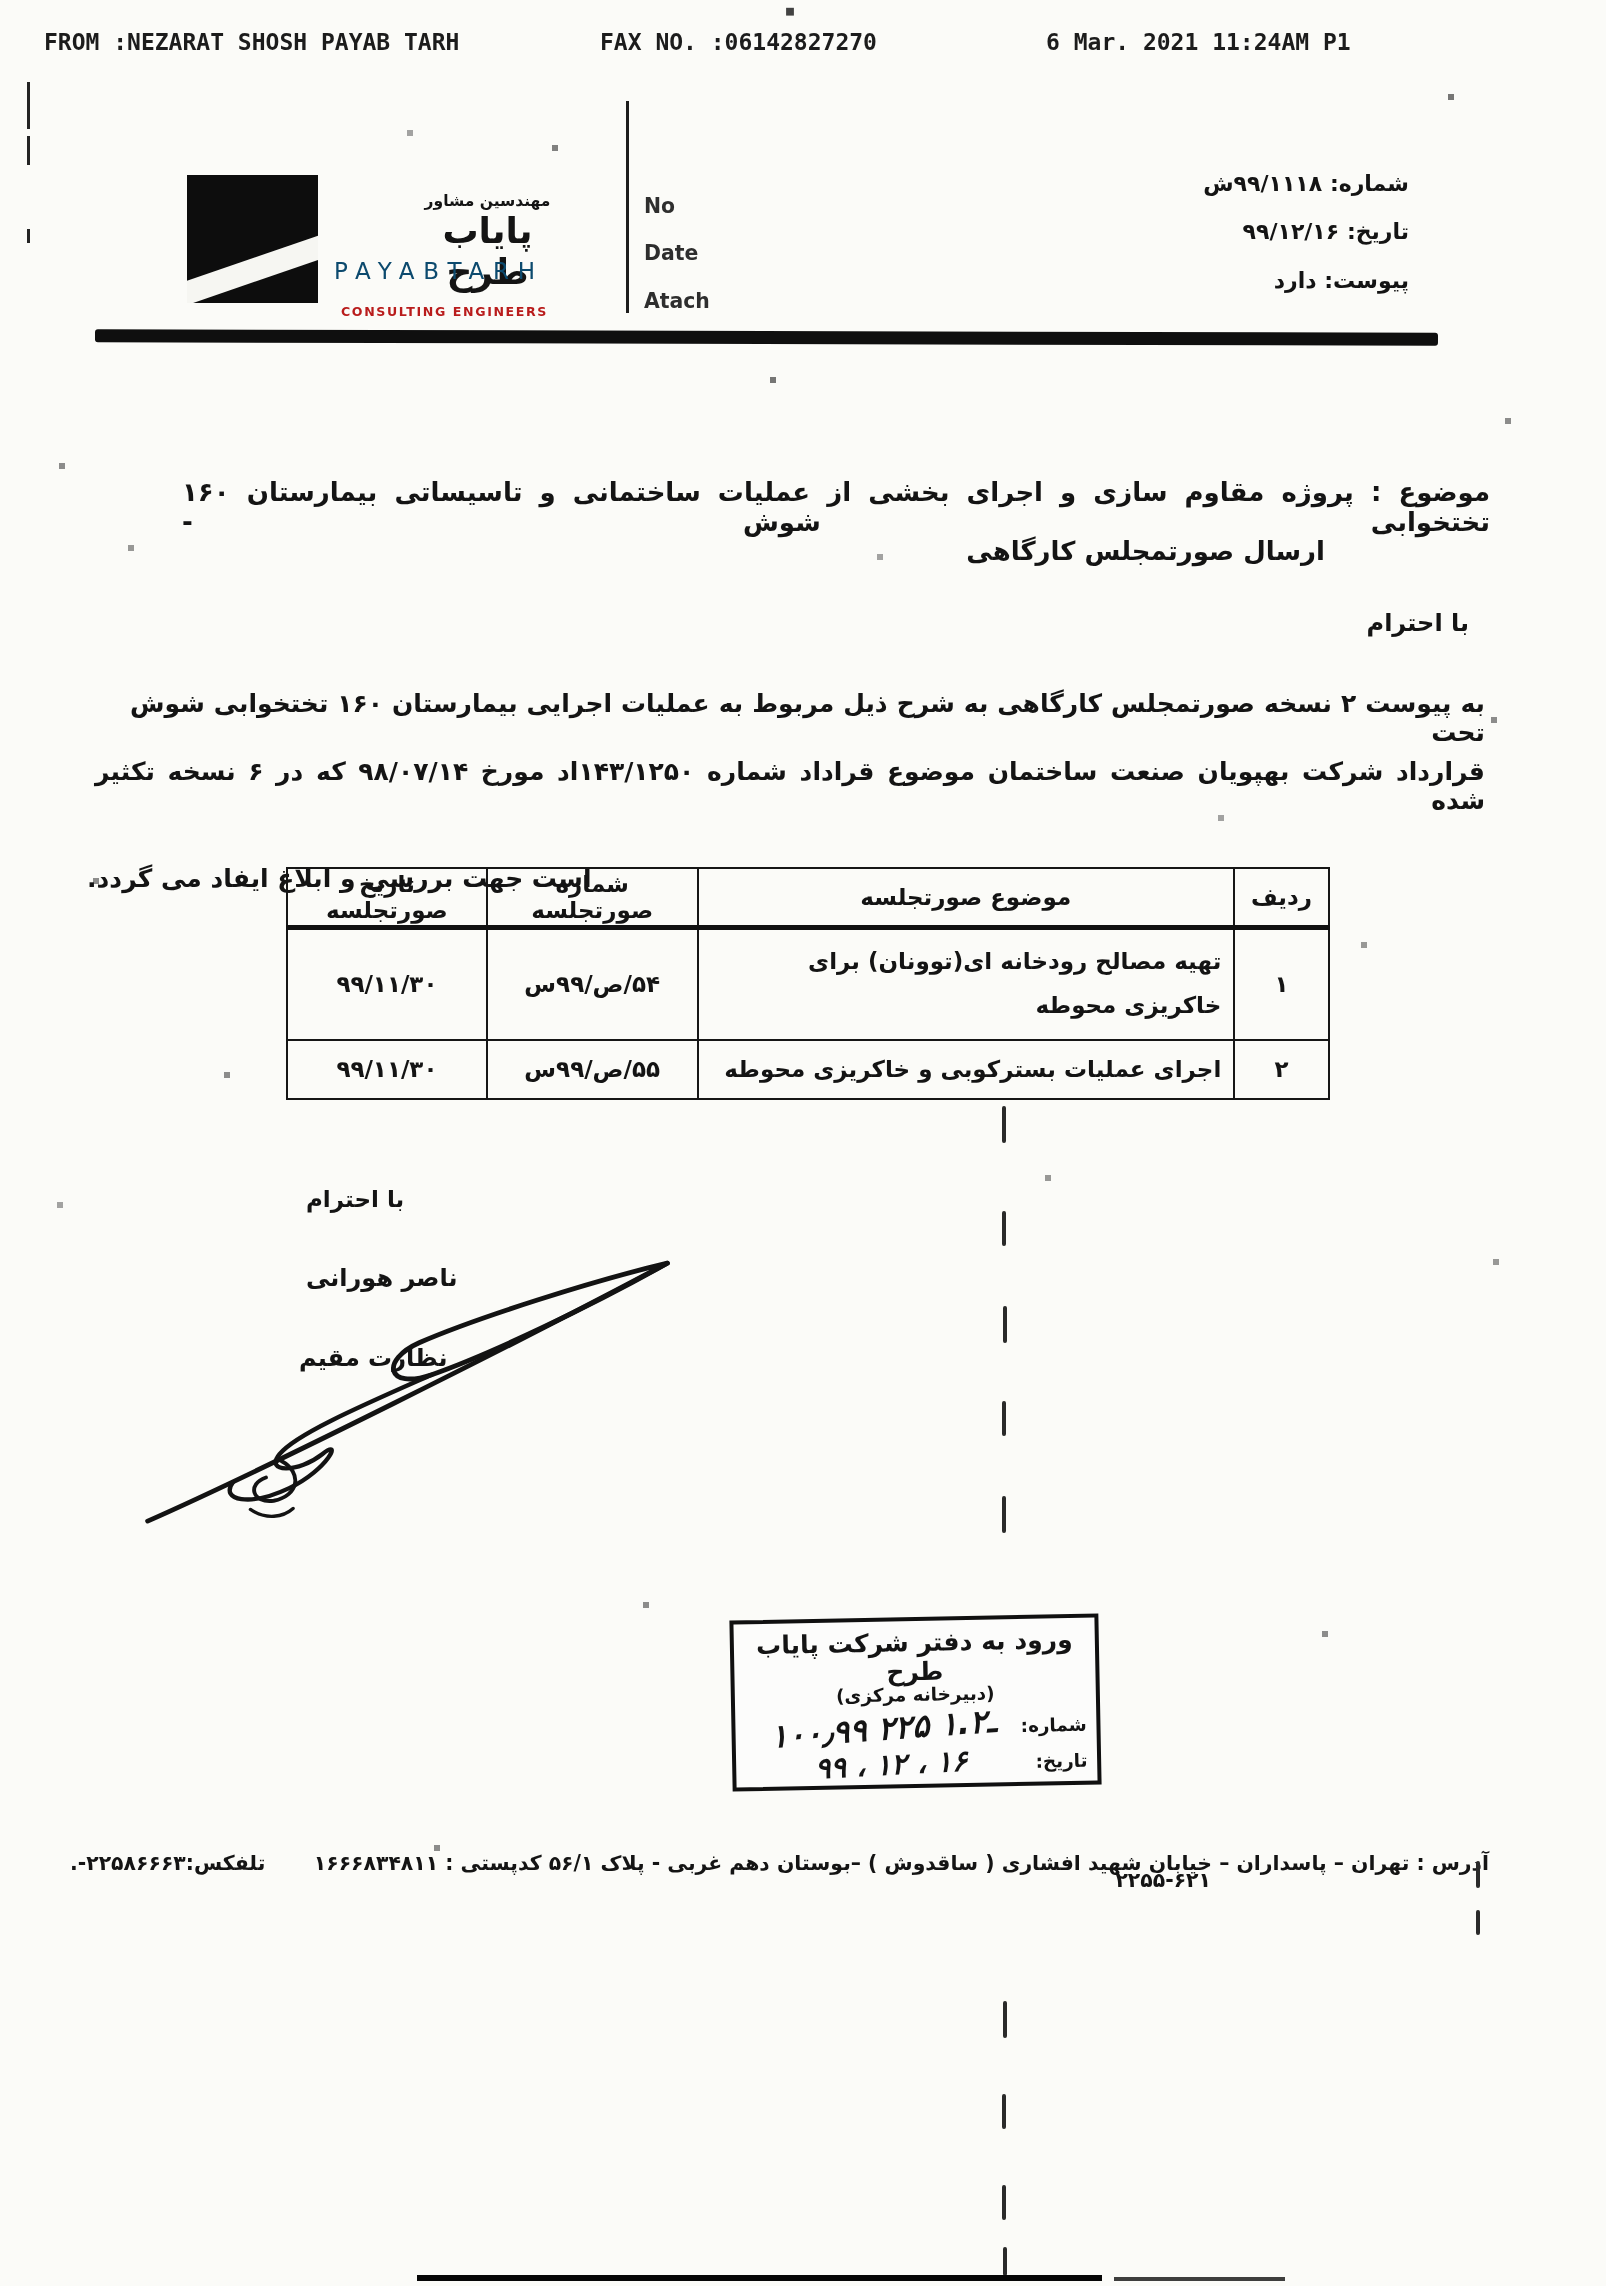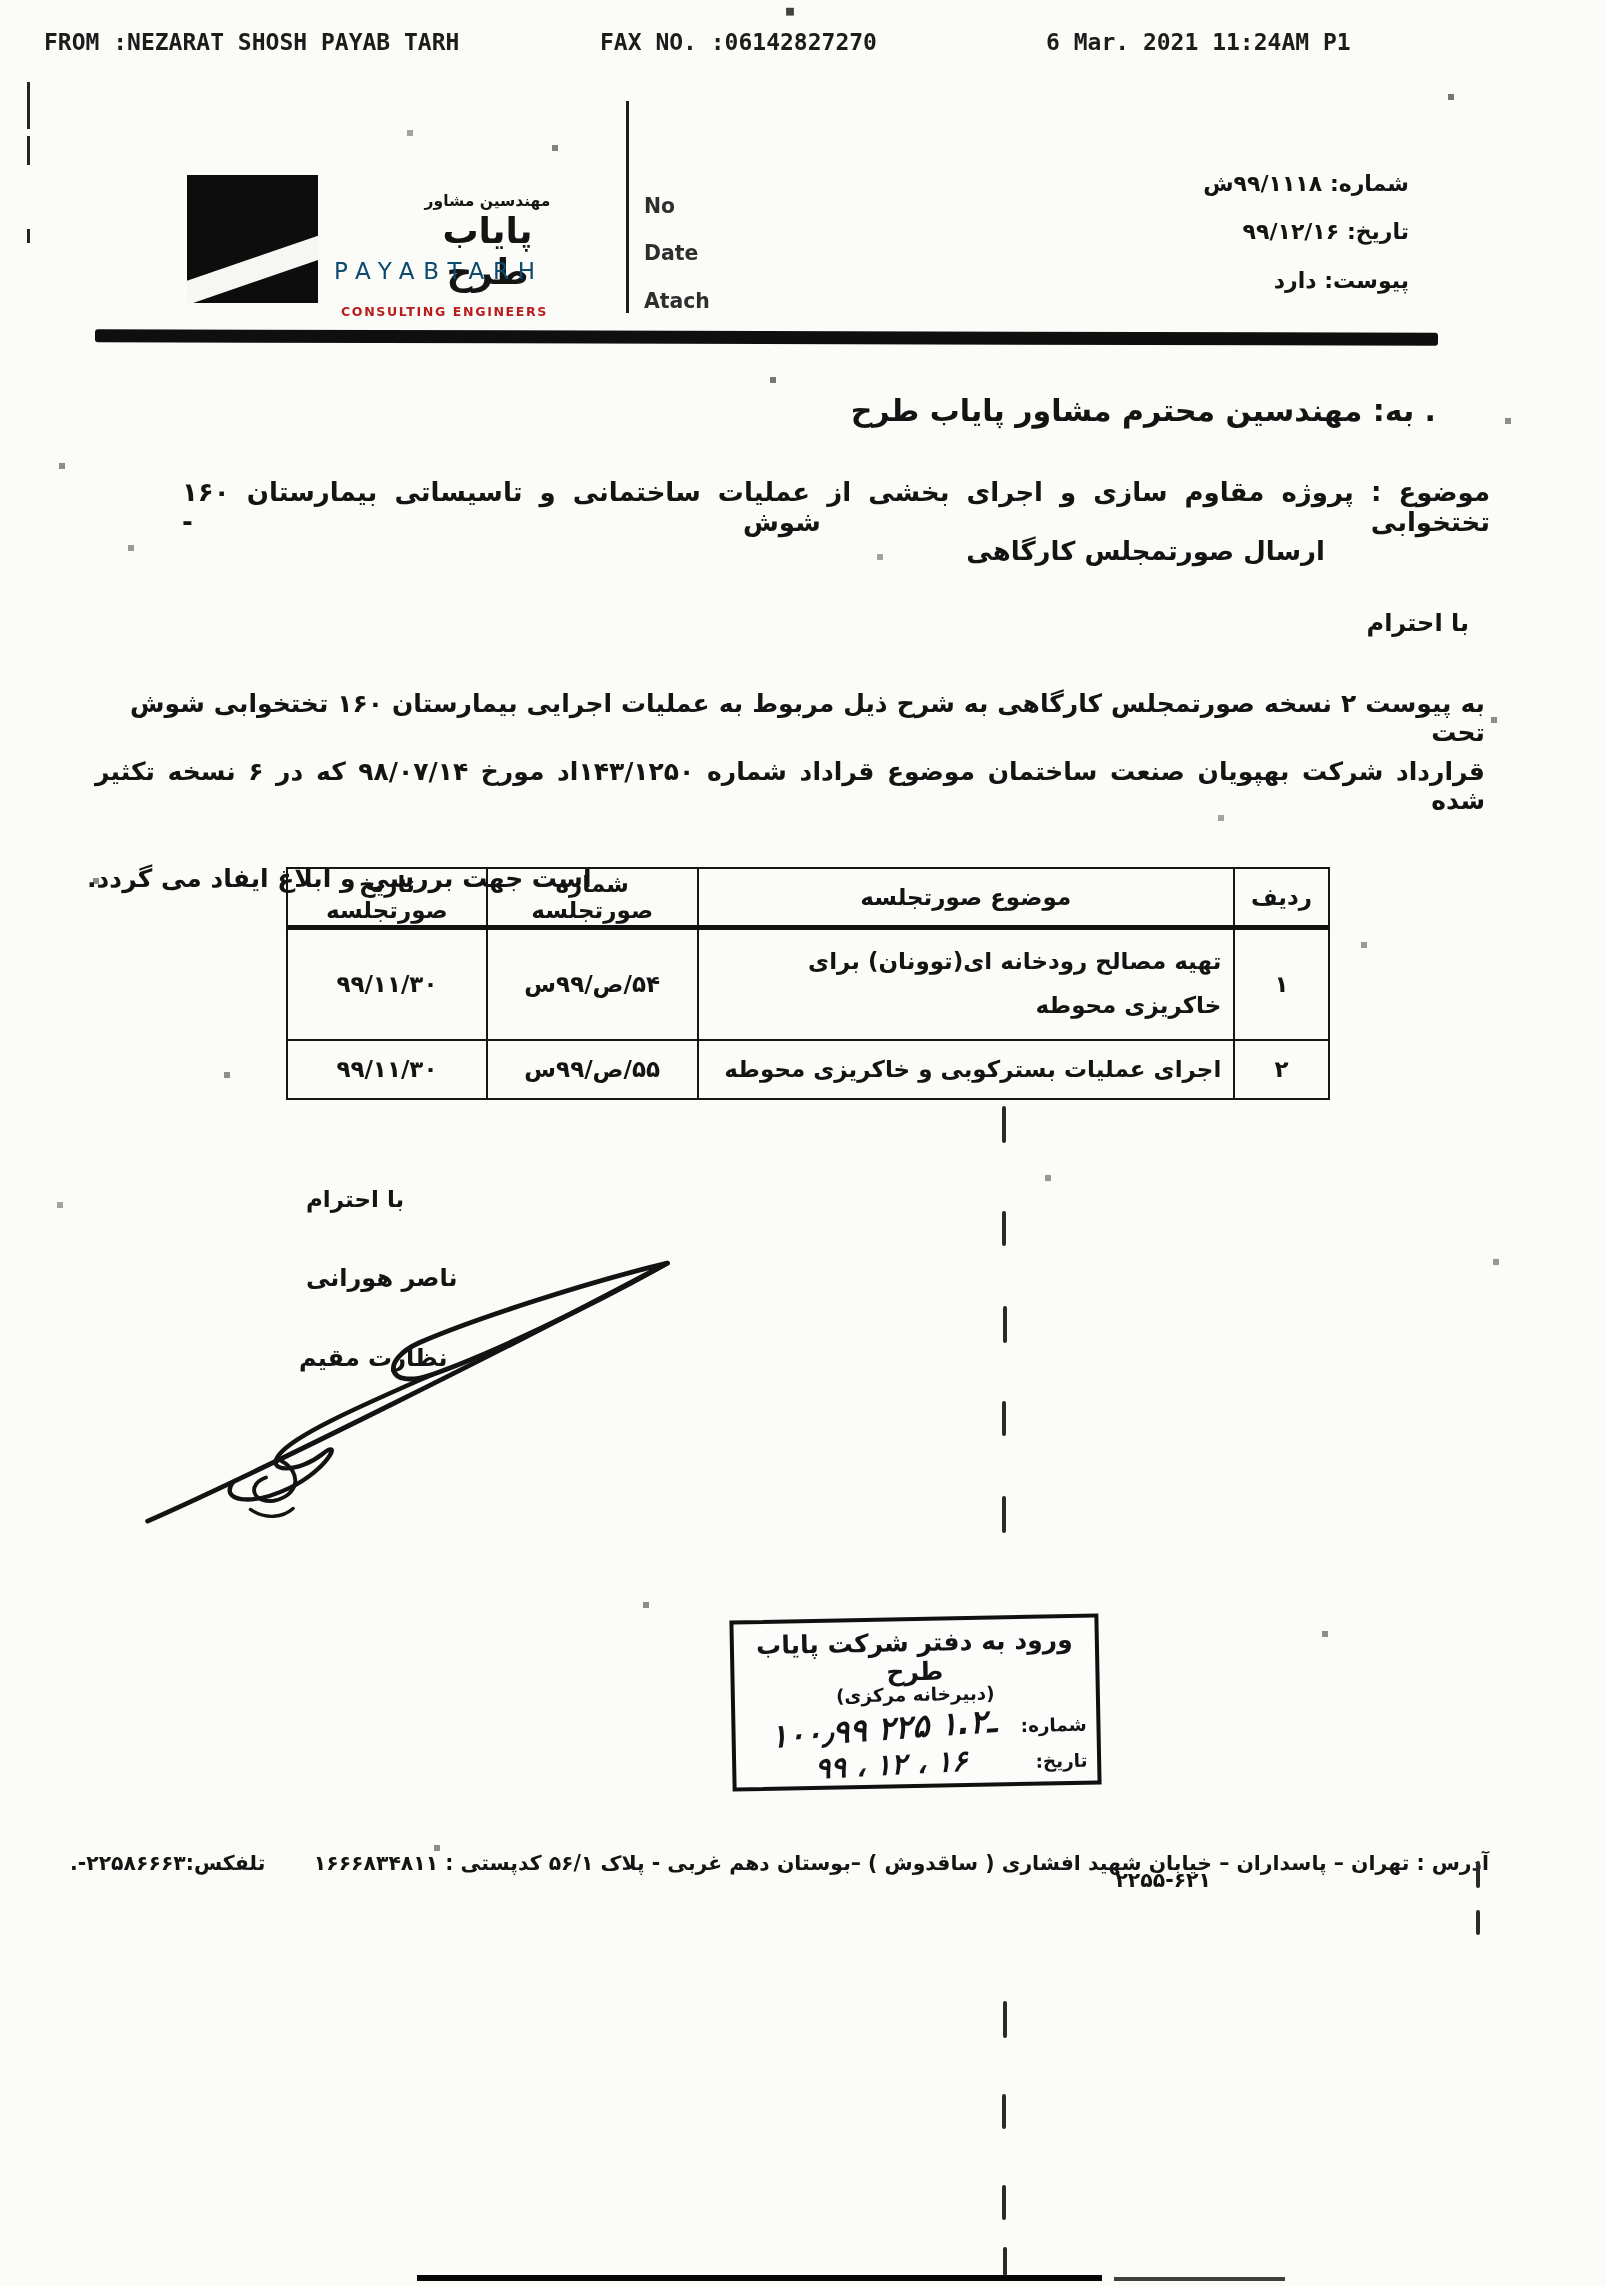--- a/index.html
+++ b/index.html
@@ -124,21 +124,20 @@
   </div>
   <div class="abs ref-row" style="top:219px;">
     <span>تاریخ:</span>&nbsp;<span>۹۹/۱۲/۱۶</span>
   </div>
   <div class="abs ref-row" style="top:268px;">
     <span>پیوست:</span>&nbsp;<span>دارد</span>
   </div>
 
   <div class="abs rule"></div>
 
-  <div class="abs rtl recipient">. به: مهندسین محترم مشاور پایاب طرح</div>
   <div class="abs rtl subject1 jline">موضوع : پروژه مقاوم سازی و اجرای بخشی از عملیات ساختمانی و تاسیساتی بیمارستان ۱۶۰ تختخوابی شوش -</div>
   <div class="abs rtl subject2">ارسال صورتمجلس کارگاهی</div>
   <div class="abs rtl greet1">با احترام</div>
   <div class="abs rtl bodyline b1 jline">به پیوست ۲ نسخه صورتمجلس کارگاهی به شرح ذیل مربوط به عملیات اجرایی بیمارستان ۱۶۰ تختخوابی شوش تحت</div>
   <div class="abs rtl bodyline b2 jline">قرارداد شرکت بهپویان صنعت ساختمان موضوع قراداد شماره ۱۴۳/۱۲۵۰اد مورخ ۹۸/۰۷/۱۴ که در ۶ نسخه تکثیر شده</div>
   <div class="abs rtl bodyline b3">است جهت بررسی و ابلاغ ایفاد می گردد.</div>
 
   <table class="minutes">
     <thead>
       <tr>

